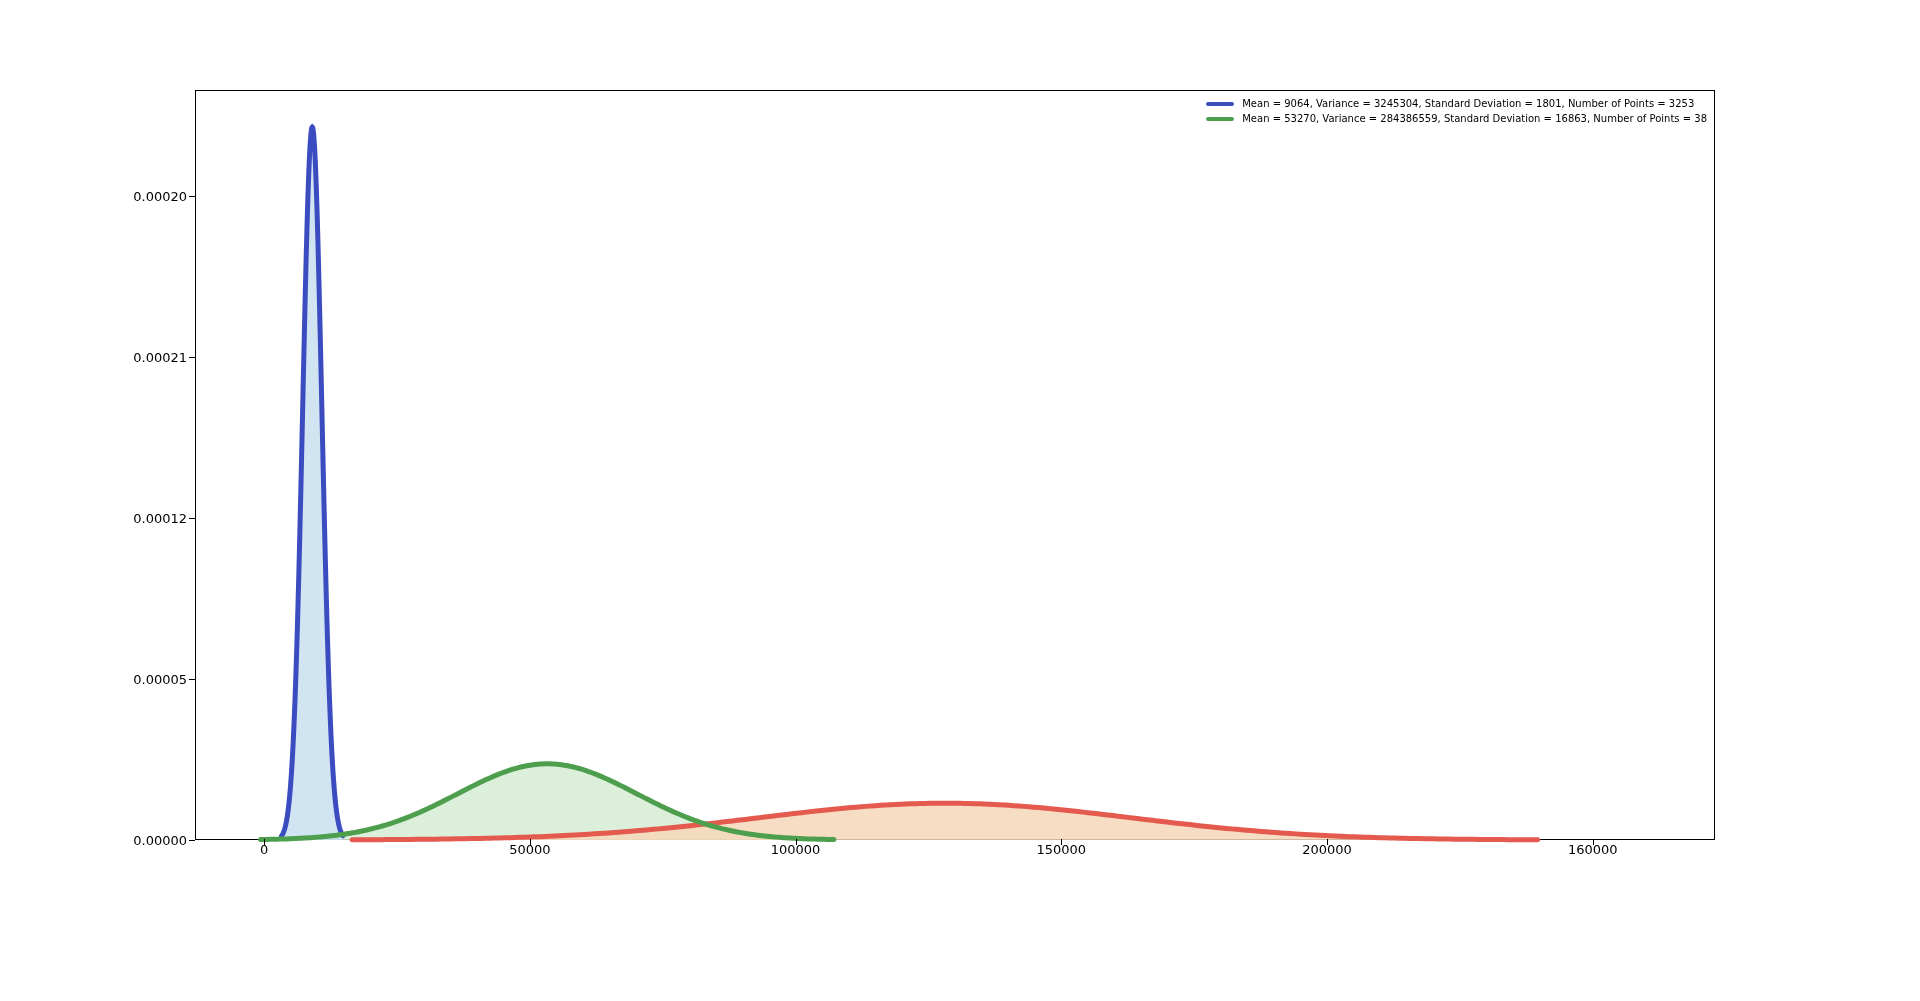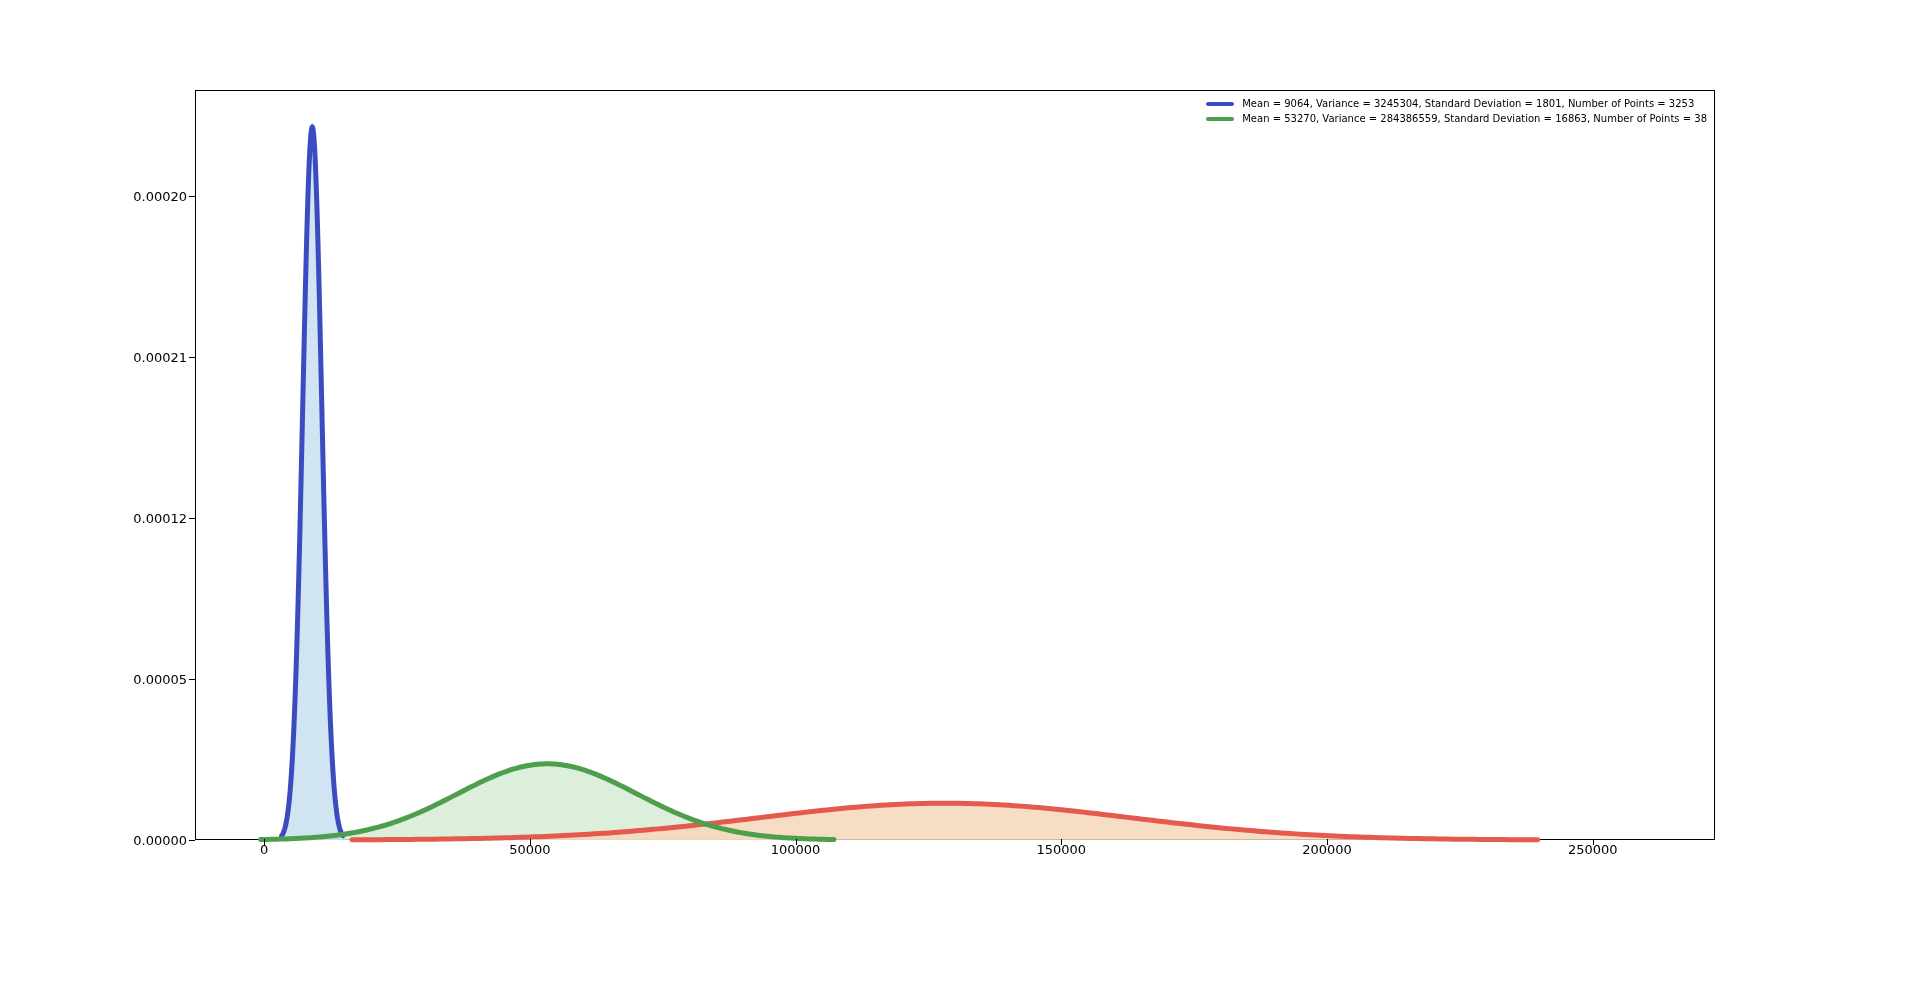--- a/index.html
+++ b/index.html
@@ -112,21 +112,21 @@
     <div class="tick-x" style="left: 69.0909px;">0</div>
     <div class="tick-x-mark" style="left: 334.825px;"></div>
     <div class="tick-x" style="left: 334.825px;">50000</div>
     <div class="tick-x-mark" style="left: 600.559px;"></div>
     <div class="tick-x" style="left: 600.559px;">100000</div>
     <div class="tick-x-mark" style="left: 866.294px;"></div>
     <div class="tick-x" style="left: 866.294px;">150000</div>
     <div class="tick-x-mark" style="left: 1132.03px;"></div>
     <div class="tick-x" style="left: 1132.03px;">200000</div>
     <div class="tick-x-mark" style="left: 1397.76px;"></div>
-    <div class="tick-x" style="left: 1397.76px;">250000</div>
+    <div class="tick-x" style="left: 1397.76px;">160000</div>
     <div class="tick-y-mark" style="top: 750px;"></div>
     <div class="tick-y" style="top: 750px;">0.00000</div>
     <div class="tick-y-mark" style="top: 589.056px;"></div>
     <div class="tick-y" style="top: 589.056px;">0.00005</div>
     <div class="tick-y-mark" style="top: 428.112px;"></div>
     <div class="tick-y" style="top: 428.112px;">0.00012</div>
     <div class="tick-y-mark" style="top: 267.167px;"></div>
     <div class="tick-y" style="top: 267.167px;">0.00021</div>
     <div class="tick-y-mark" style="top: 106.223px;"></div>
     <div class="tick-y" style="top: 106.223px;">0.00020</div>

